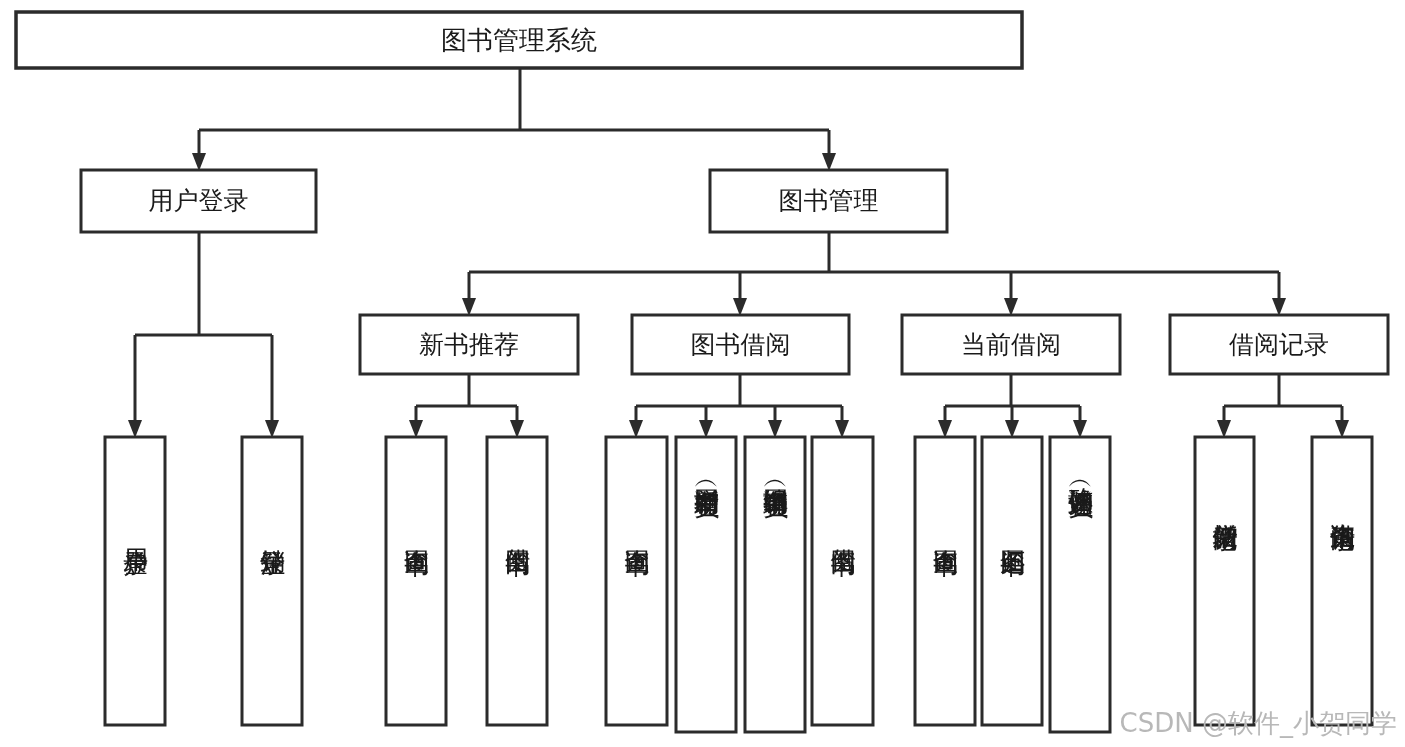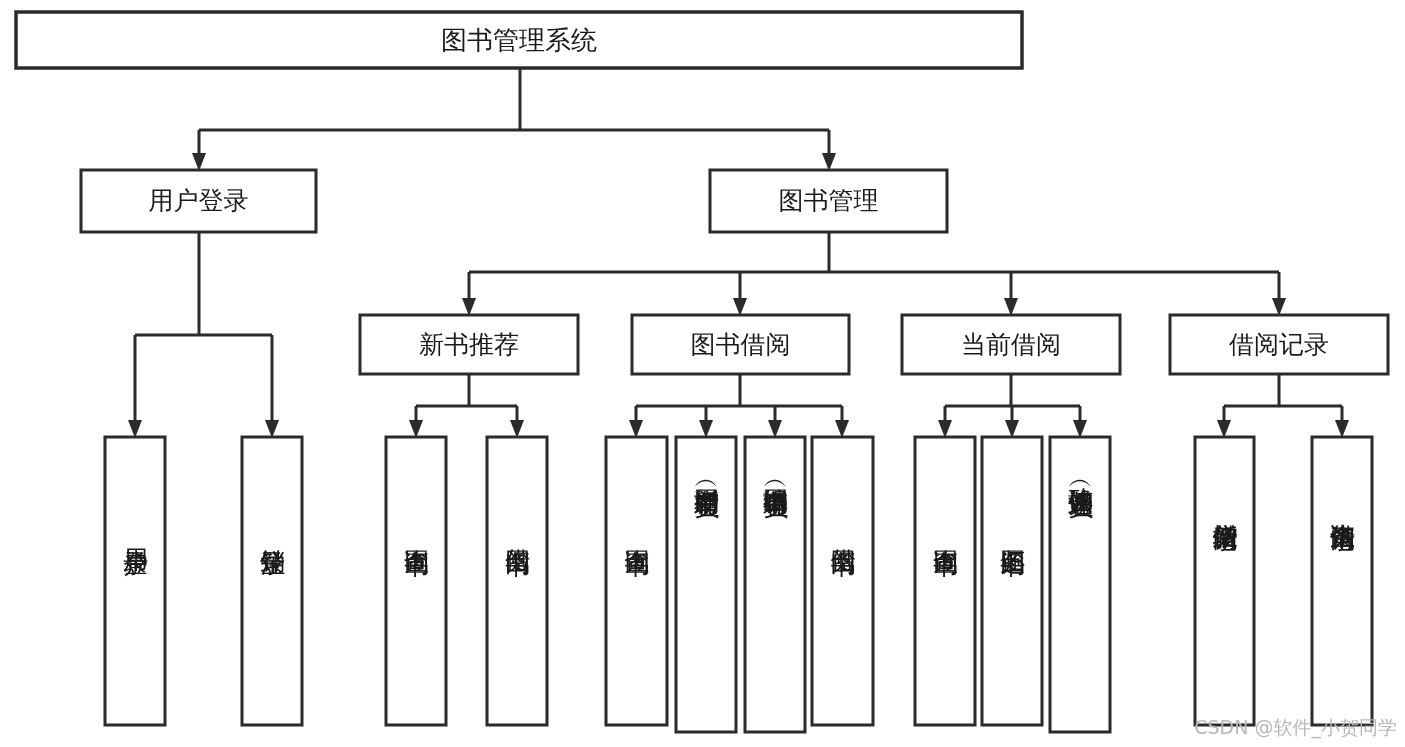--- a/index.html
+++ b/index.html
@@ -65,21 +65,21 @@
     line-height: 1.06;
     color: #1a1a1a;
     letter-spacing: 1px;
     white-space: nowrap;
   }
   .watermark {
     position: absolute;
     right: 8px;
     bottom: 6px;
     font-family: "DejaVu Sans", "Liberation Sans", sans-serif;
-    font-size: 19px;
+    font-size: 26px;
     color: #b8b8b8;
     white-space: nowrap;
     pointer-events: none;
   }
 </style>
 </head>
 <body>
 
 <div id="diagram-root">
   <svg class="diagram" id="diagram-svg" viewBox="0 0 1405 747">

